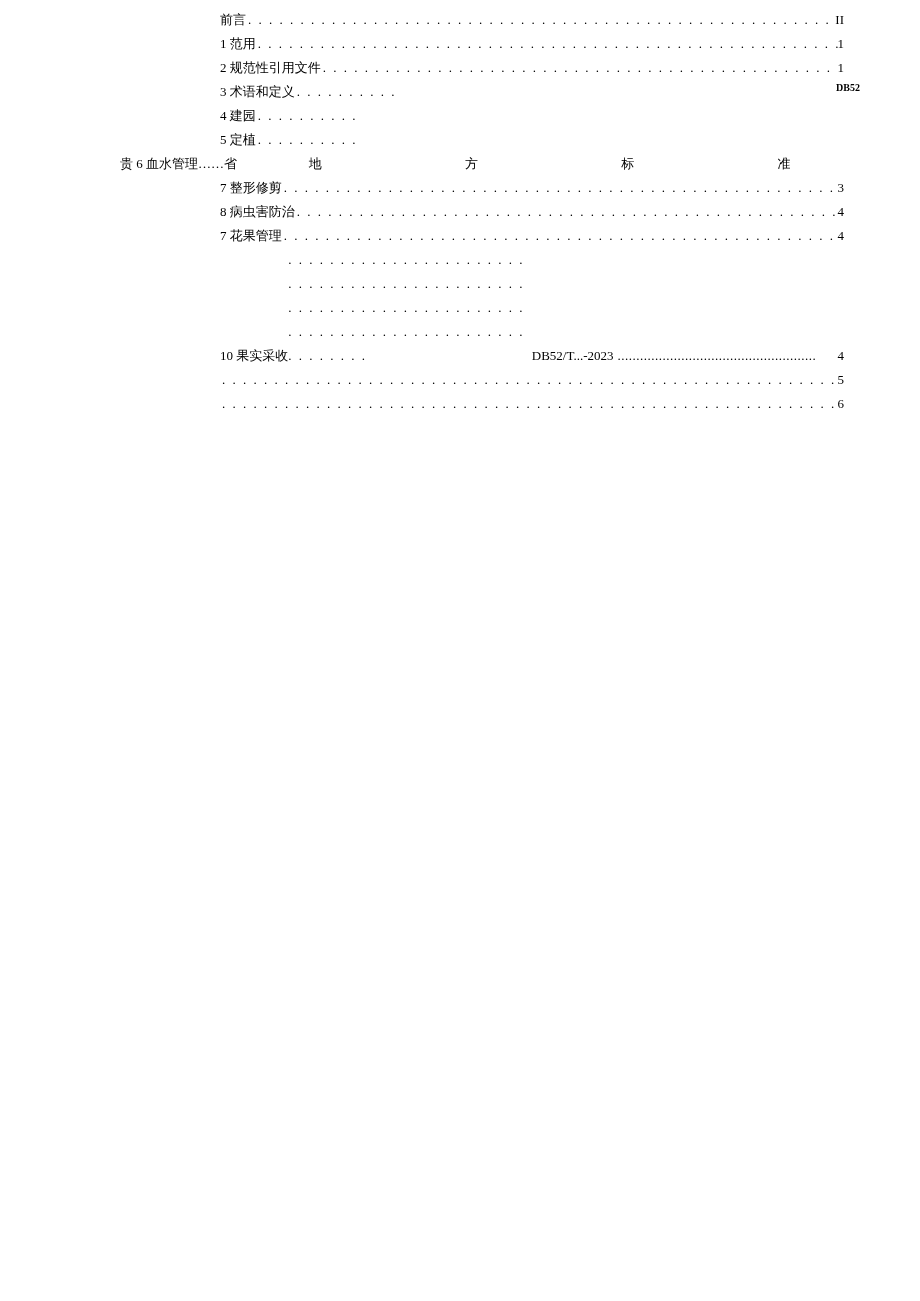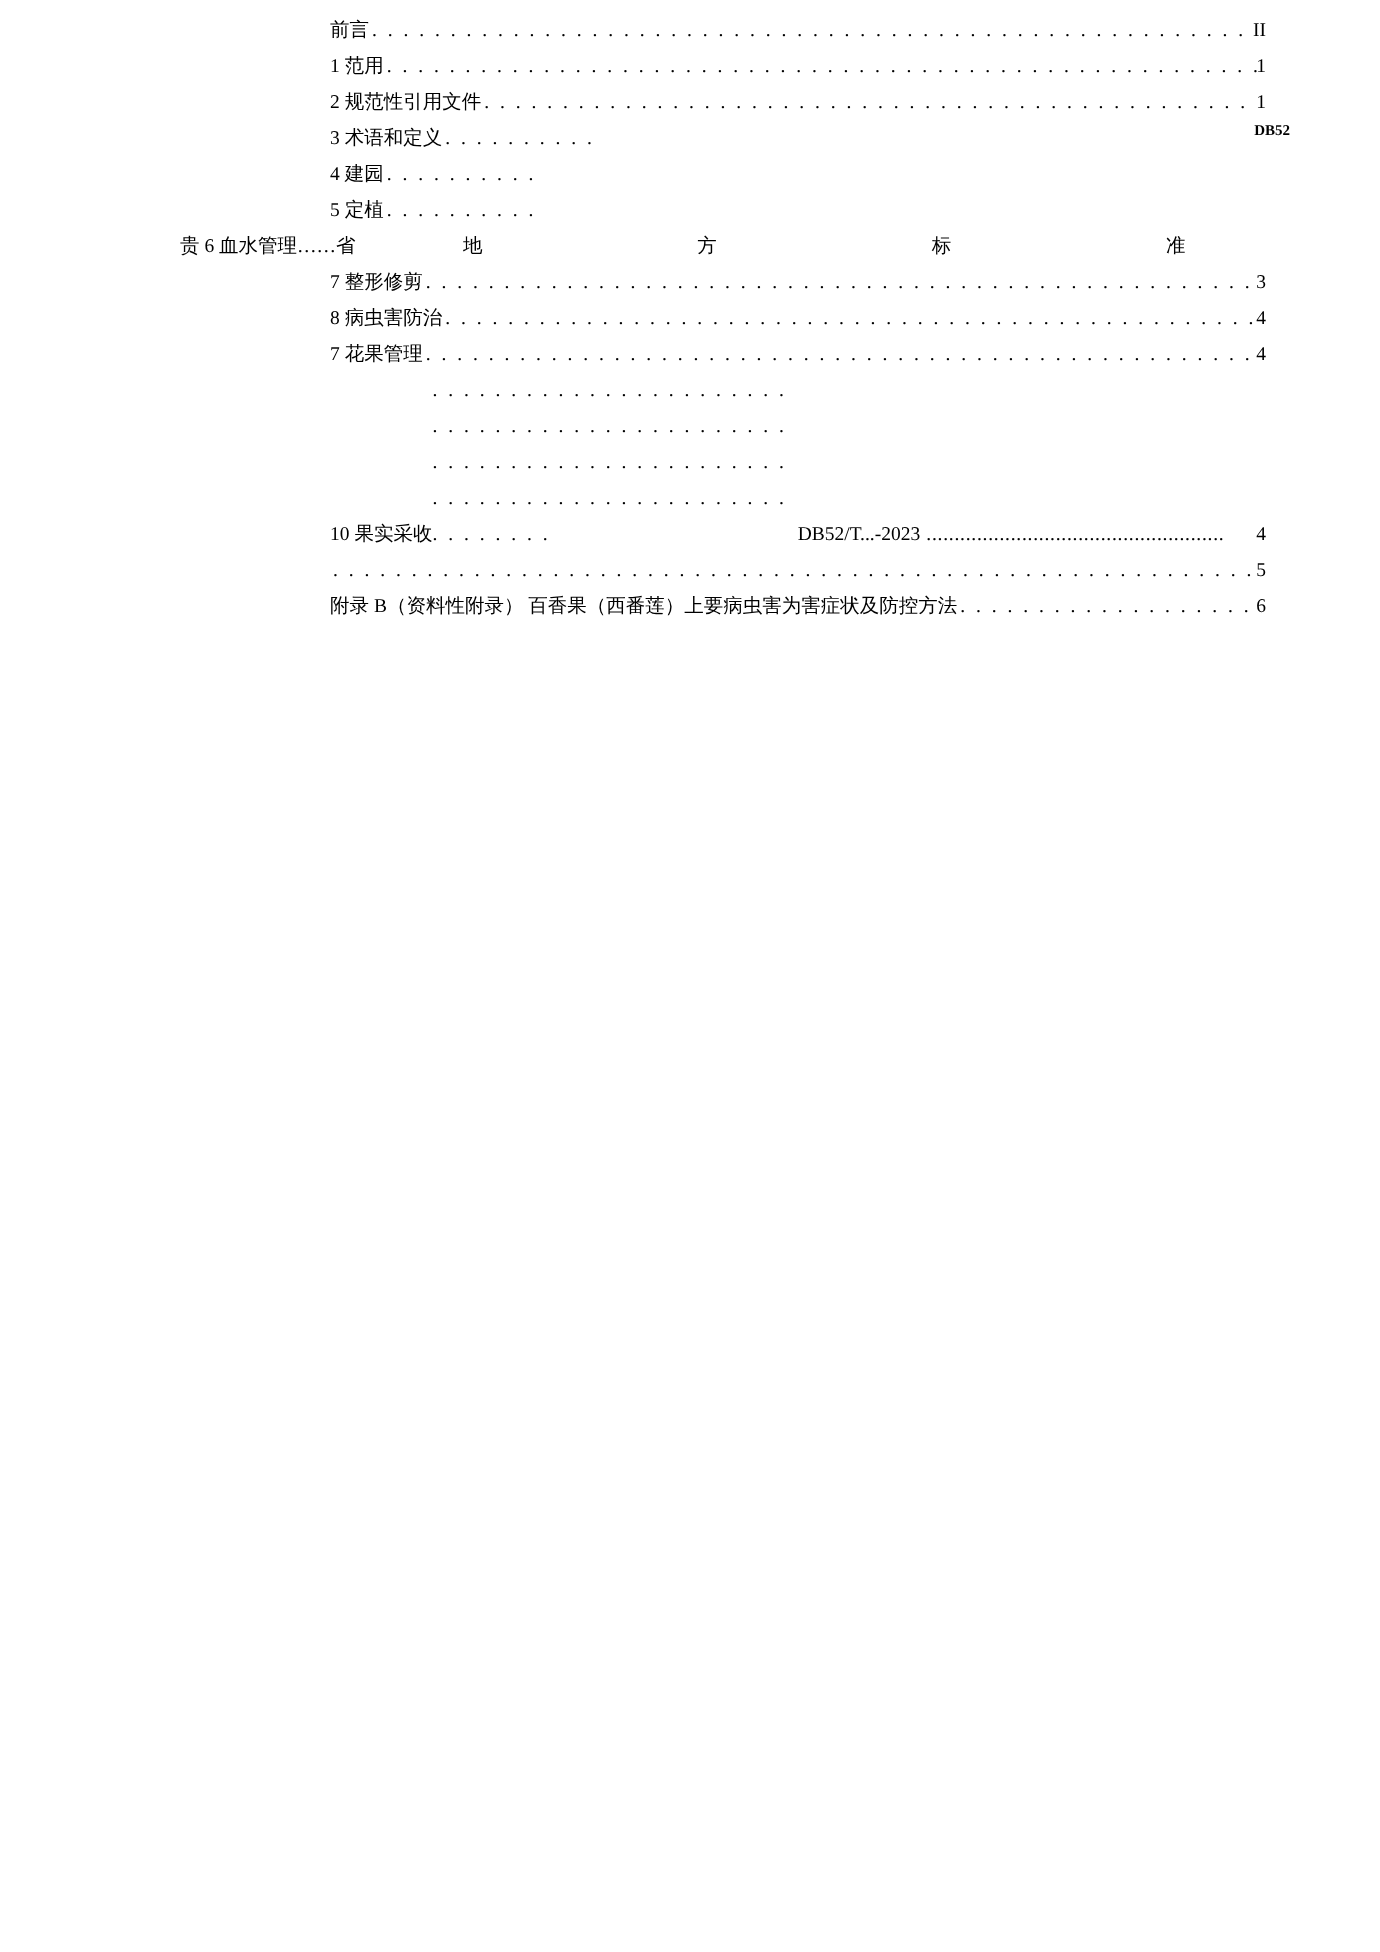--- a/index.html
+++ b/index.html
@@ -160,18 +160,17 @@
     <span class="mid-dots2">.....................................................</span>
     <span class="mid-page">4</span>
   </div>
 
   <div class="toc-line">
     <span class="toc-dots">. . . . . . . . . . . . . . . . . . . . . . . . . . . . . . . . . . . . . . . . . . . . . . . . . . . . . . . . . . . . . . . . . . . . . . . . . . . . . . . . . . . . . . . . . . . . . . . . . . . .</span>
     <span class="toc-page">5</span>
   </div>
 
   <div class="toc-line">
-    <span class="toc-left">附录 B（资料性附录）  百香果（西番莲）上要病虫害为害症状及防控方法</span>
     <span class="toc-dots">. . . . . . . . . . . . . . . . . . . . . . . . . . . . . . . . . . . . . . . . . . . . . . . . . . . . . . . . . . . . . . . . . . . . . . . . . . . . . . . . . . . . . . . . . . . . . . . . . . . .</span>
     <span class="toc-page">6</span>
   </div>
 
 </div>
 
 </body></html>

